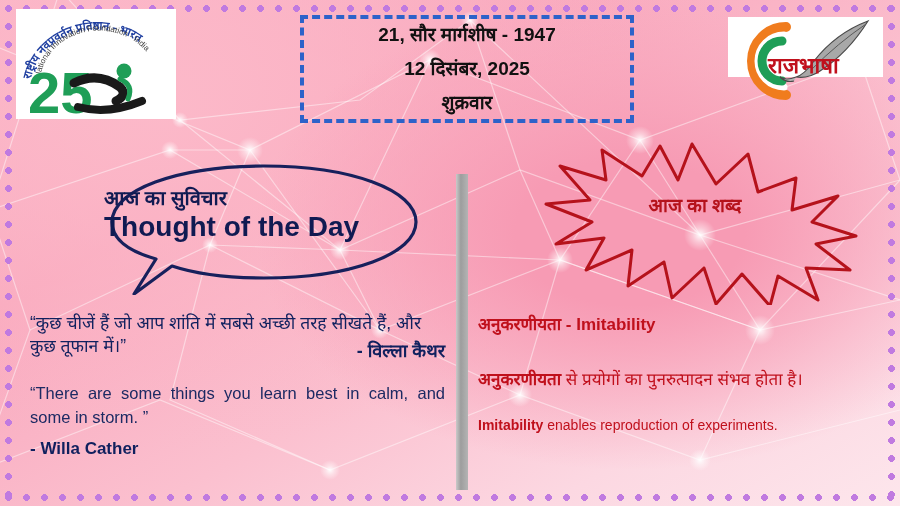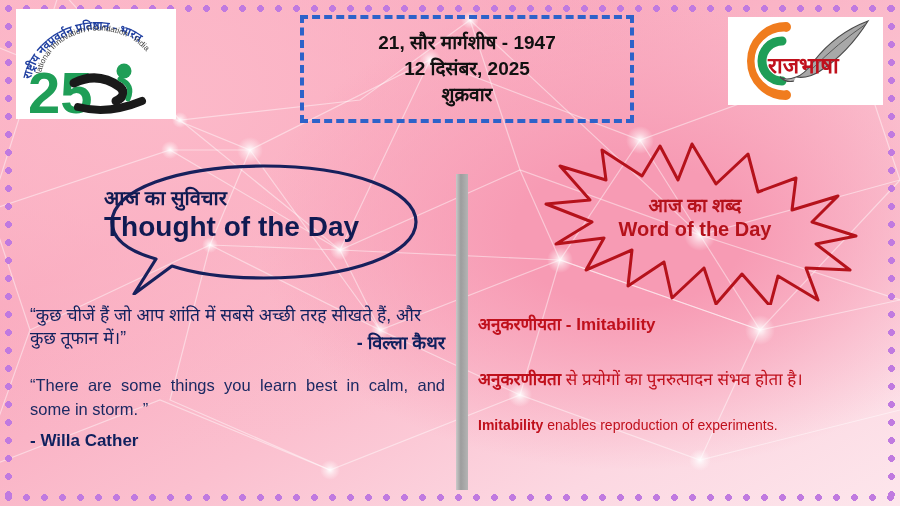--- a/index.html
+++ b/index.html
@@ -30,28 +30,28 @@
   .frame-left,.frame-right{
     top:4px;bottom:4px;width:9px;
     background-image:radial-gradient(circle at 4.5px 4.5px,#c07ae0 0 3.3px,rgba(0,0,0,0) 3.6px);
     background-size:9px 18px;background-repeat:repeat-y;
   }
   .frame-left{left:4px;} .frame-right{right:4px;}
 
   
   .logo-box{position:absolute;background:#fff;}
   #logo-left{left:16px;top:9px;width:160px;height:110px;}
-  #logo-right{left:728px;top:17px;width:155px;height:88px;}
+  #logo-right{left:728px;top:17px;width:155px;height:60px;}
 
   
   #date-box{
     position:absolute;left:300px;top:15px;width:326px;height:100px;
     border:4px dashed #2d62c9;
     display:flex;flex-direction:column;align-items:center;justify-content:center;
-    gap:2px;
+    gap:10px;
   }
   #date-box div{
     color:#111;font-weight:bold;font-size:19px;line-height:1.28;
     font-family:"Liberation Sans","DejaVu Sans",sans-serif;
     white-space:nowrap;
   }
 
   
   #bubble{position:absolute;left:104px;top:160px;width:320px;height:135px;}
   #bubble .bubble-txt{
@@ -70,21 +70,21 @@
   #burst .l1{font-size:19px;}
   #burst .l2{font-size:20px;}
 
   
   #divider{
     position:absolute;left:456px;top:174px;width:12px;height:316px;
     background:linear-gradient(90deg,#c9c9c9,#9d9d9d 40%,#b4b4b4);
   }
 
   
-  #col-left{position:absolute;left:30px;top:304px;width:415px;}
+  #col-left{position:absolute;left:30px;top:312px;width:415px;}
   #col-right{position:absolute;left:478px;top:312px;width:400px;}
 
   .hi-quote{
     color:#10205e;font-size:17.5px;line-height:1.32;font-weight:500;
     font-family:"Liberation Sans","DejaVu Sans",sans-serif;
   }
   .hi-author{
     color:#10205e;font-size:18px;font-weight:bold;text-align:right;
     margin-top:-20px;
   }
@@ -220,21 +220,20 @@
   <div id="burst">
     <svg viewBox="0 0 350 165" width="350" height="165" xmlns="http://www.w3.org/2000/svg">
       <polygon points="172,4 196,44 228,14 238,52 276,38 272,70 318,56 292,82
                        336,96 296,104 330,130 286,128 298,160 258,136 250,166
                        222,134 196,164 184,128 152,158 144,122 108,146 112,110
                        66,130 84,98 36,104 72,82 26,64 70,60 40,26 86,40 82,10
                        122,36 140,6 158,40" fill="none" stroke="#b5121b" stroke-width="3" stroke-linejoin="round"></polygon>
     </svg>
     <div class="burst-txt">
       <div class="l1">आज का शब्द</div>
-      <div class="l2">Word of the Day</div>
     </div>
   </div>
 
   <div id="divider"></div>
 
   <div id="col-left">
     <div class="hi-quote">“कुछ चीजें हैं जो आप शांति में सबसे अच्छी तरह सीखते हैं, और कुछ तूफान में।”</div>
     <div class="hi-author">- विल्ला कैथर</div>
     <div class="en-quote">“There are some things you learn best in calm, and some in storm. ”</div>
     <div class="en-author">- Willa Cather</div>

